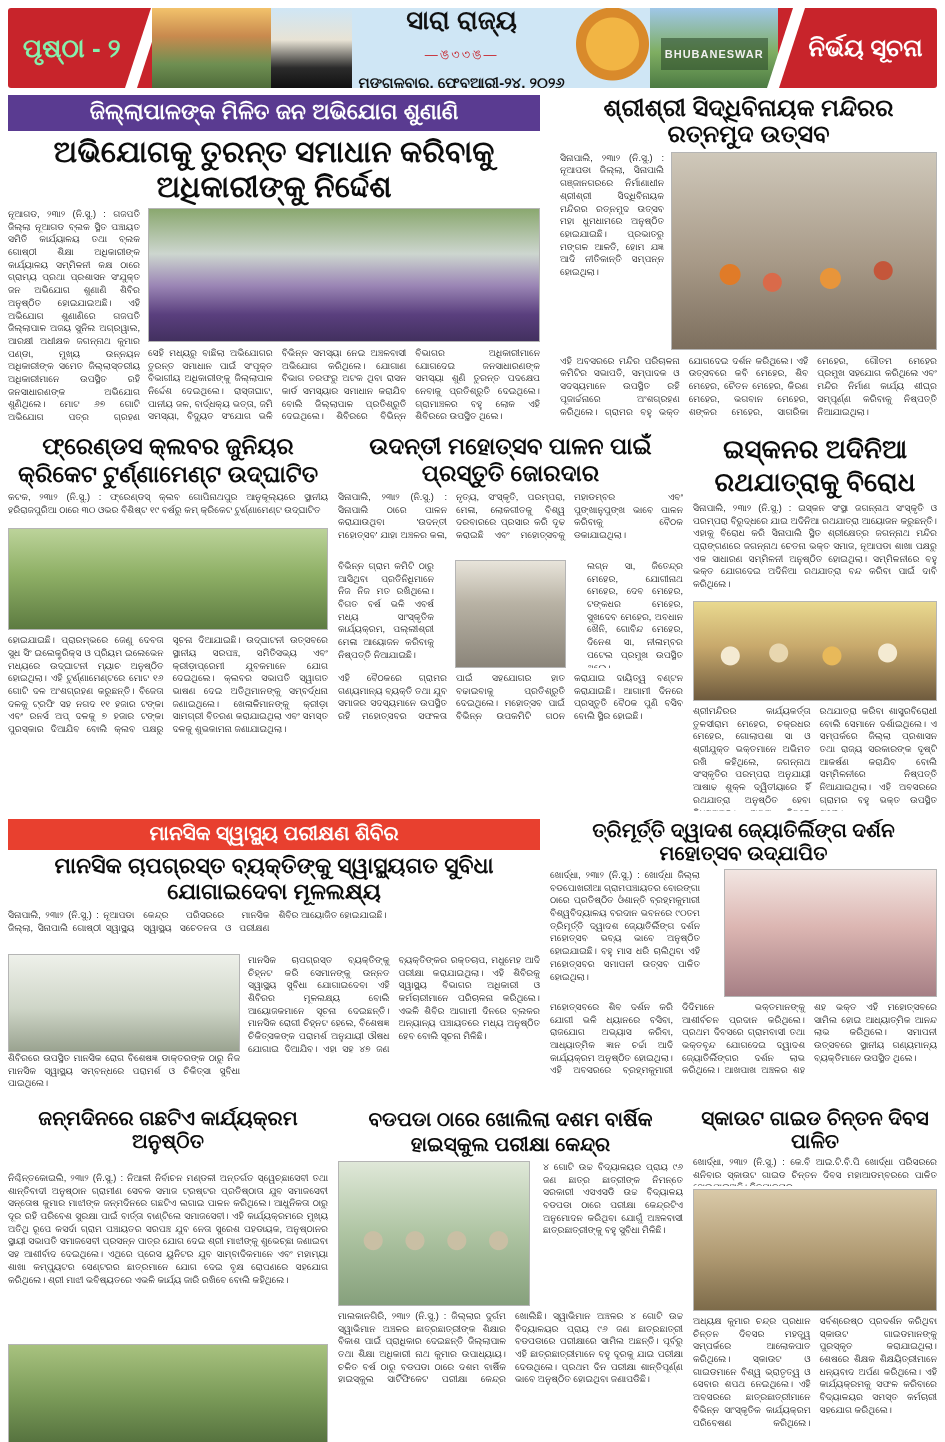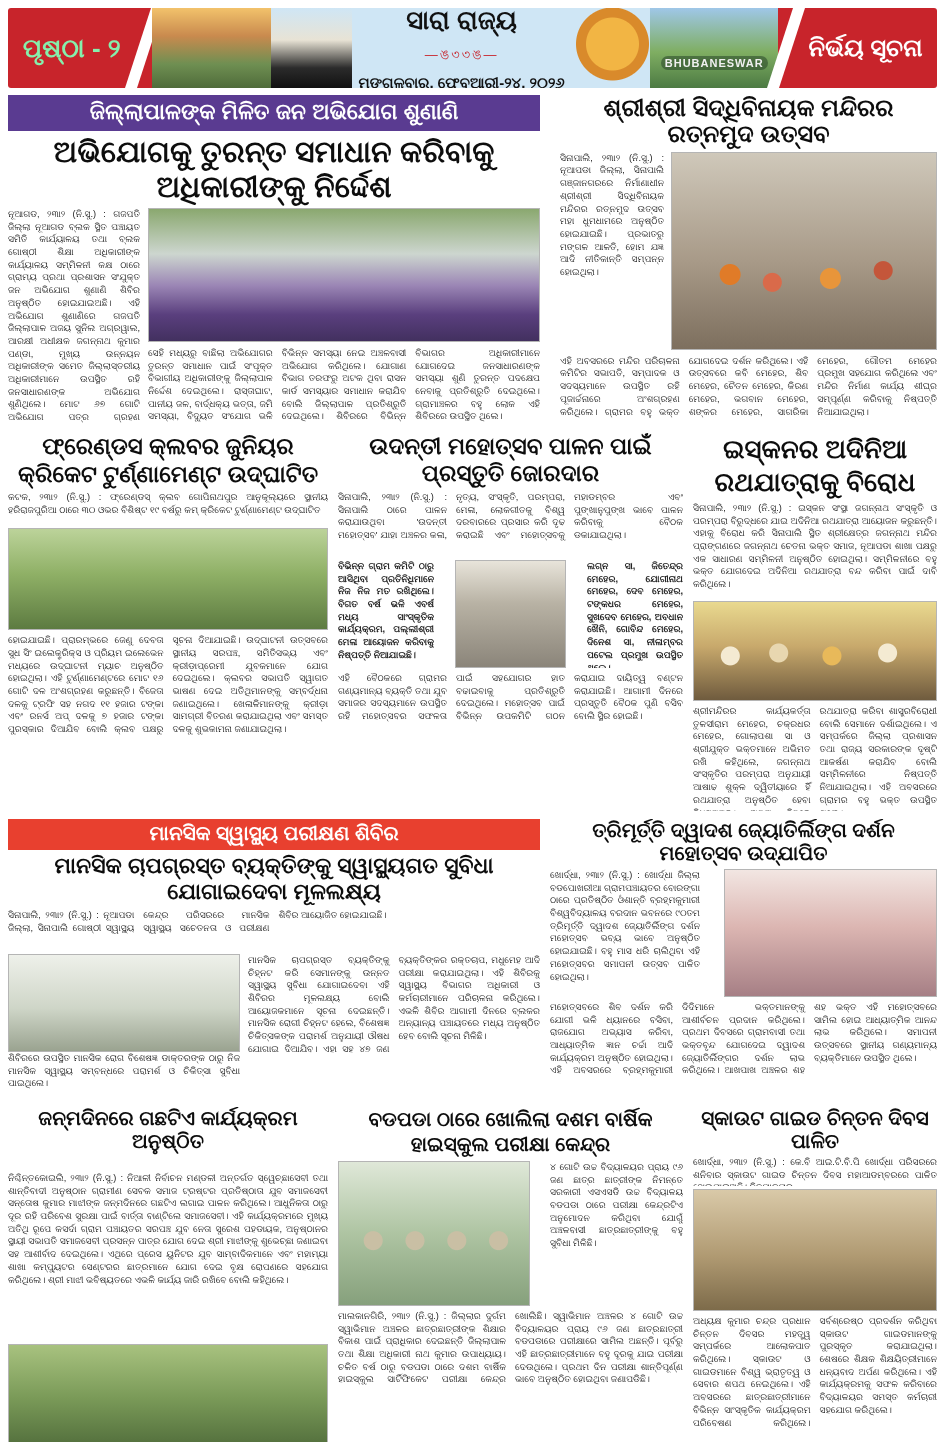--- a/index.html
+++ b/index.html
@@ -24,21 +24,21 @@
   .ph-deities { width:95px; background:linear-gradient(180deg,#cfe6f5 0%,#e8e3d5 40%,#2b2b2b 75%,#111 100%); }
   .mh-center {
     flex:1; background:#cfe6f5; display:flex; flex-direction:column;
     align-items:center; justify-content:center; gap:15px; min-width:220px;
   }
   .mh-title { font-size:26px; font-weight:bold; color:#111; }
   .mh-divider { color:#c8242b; font-size:13px; letter-spacing:2px; line-height:8px; }
   .mh-date { font-size:15px; font-weight:bold; color:#111; }
   .ph-food { width:92px; background:radial-gradient(circle at 50% 45%, #f2b544 0 26px, #d98a2b 27px 36px, #cfe6f5 37px); border-left:3px solid #cfe6f5; }
   .ph-gate { width:150px; background:linear-gradient(180deg,#9fc7e8 0%,#7fae62 55%,#4c7a43 100%); display:flex; align-items:flex-end; justify-content:center; }
-  .gate-sign { color:#f0f0f0; font-size:11px; font-weight:bold; background:rgba(40,70,40,.55); padding:1px 4px; margin-bottom:18px; letter-spacing:1px;border-radius:7px; }
+  .gate-sign { color:#f0f0f0; font-size:11px; font-weight:bold; background:rgba(40,70,40,.55); padding:10px 4px; margin-bottom:18px; letter-spacing:1px; }
   .mh-right { width:168px; color:#fff; font-size:24px; font-weight:bold; }
 
   
   .kicker {
     background:#5a3b91; color:#fff; text-align:center;
     font-size:22px; font-weight:bold; padding:4px 0 6px; margin-bottom:4px;
   }
   .banner-red {
     background:#e8402f; color:#fff; text-align:center;
     font-size:20px; font-weight:bold; padding:3px 0 5px; margin-bottom:3px;
@@ -78,21 +78,21 @@
   
   .secB { display:flex; gap:10px; margin-top:8px; height:378px; }
   .b-left { width:320px; display:flex; flex-direction:column; }
   .b-left .hl { font-size:23px; line-height:1.2; margin-bottom:3px; }
   .b-left .intro { height:34px; margin-bottom:3px; }
   .ph-field { height:102px; background:linear-gradient(180deg,#bcd39a 0%,#8fb066 45%,#5d7b41 100%); margin-bottom:4px; }
   .b-left .rest { flex:1; }
   .b-mid { width:345px; display:flex; flex-direction:column; }
   .b-mid .hl { font-size:23px; margin-bottom:4px; }
   .b-mid .top { height:66px; margin-bottom:3px; }
-  .b-mid-row { display:flex; gap:21px; height:108px; margin-bottom:4px;font-weight:bold; }
+  .b-mid-row { display:flex; gap:21px; height:108px; margin-bottom:4px; }
   .b-mid-row .side { width:96px; height:100%; }
   .ph-circlemeet { flex:1; background:linear-gradient(180deg,#e8e4da 0%,#b8b2a4 40%,#8b857a 100%); }
   .b-mid .bottom { flex:1; }
   .b-right { flex:1; display:flex; flex-direction:column; }
   .b-right .hl { font-size:26px; line-height:1.25; margin-bottom:4px; }
   .b-right .intro { height:96px; margin-bottom:3px; }
   .ph-press {
     height:100px; margin-bottom:4px;
     background:
       radial-gradient(circle at 15% 55%, #f4ead2 0 9px, rgba(0,0,0,0) 10px),
@@ -122,21 +122,21 @@
   .c-right .rest { flex:1; }
 
   
   .secD { display:flex; gap:10px; margin-top:8px; height:345px; }
   .d-left { width:320px; display:flex; flex-direction:column; }
   .d-left .hl { font-size:20px; margin-bottom:19px; }
   .d-left .txt { height:168px; margin-bottom:4px; }
   .ph-plant { flex:1; background:linear-gradient(180deg,#a8c27f 0%,#7a9a58 50%,#4f6b3a 100%); }
   .d-mid { width:345px; display:flex; flex-direction:column; }
   .d-mid .hl { font-size:20px; line-height:1.25; margin-bottom:4px; }
-  .d-mid-row { display:flex; gap:20px; height:145px; margin-bottom:4px;justify-content:flex-end; }
+  .d-mid-row { display:flex; gap:13px; height:145px; margin-bottom:4px;justify-content:flex-end; }
   .ph-students {
     width:192px;
     background:
       radial-gradient(circle at 18% 55%, #c9bfa4 0 9px, rgba(0,0,0,0) 10px),
       radial-gradient(circle at 40% 55%, #c9bfa4 0 9px, rgba(0,0,0,0) 10px),
       radial-gradient(circle at 62% 55%, #c9bfa4 0 9px, rgba(0,0,0,0) 10px),
       radial-gradient(circle at 84% 55%, #c9bfa4 0 9px, rgba(0,0,0,0) 10px),
       linear-gradient(180deg,#dfe8d8 0%,#aec4a2 50%,#86a07c 100%);
   }
   .d-mid-row .side { flex:1; height:100%; }

